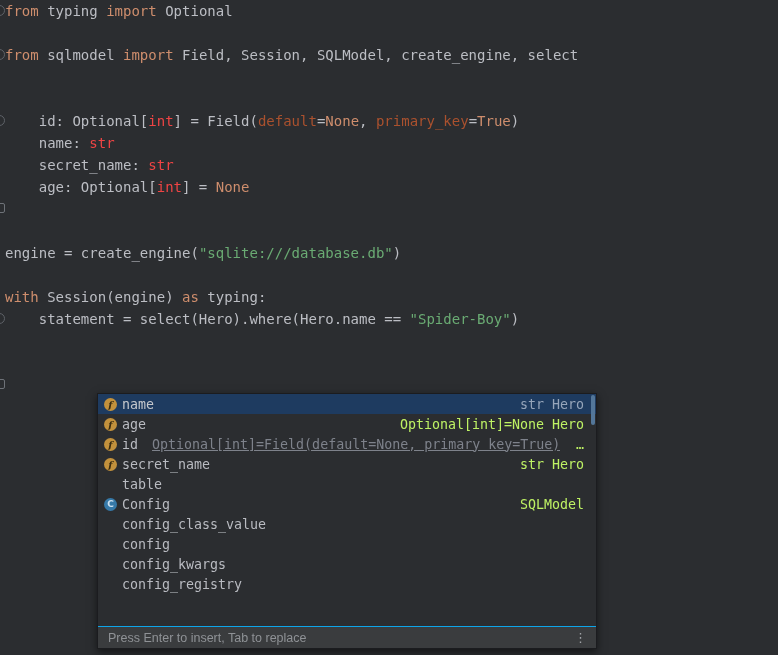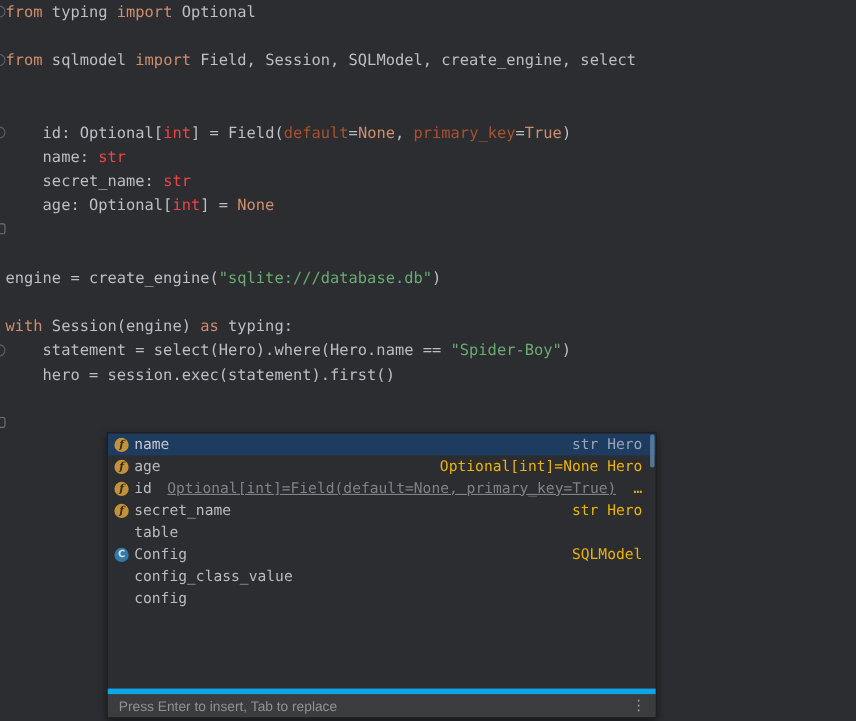--- a/index.html
+++ b/index.html
@@ -31,26 +31,26 @@
         font-size:13.3px;color:#b9bbc1;white-space:pre;cursor:default;}
   .item.selected{background:#1e3b60;color:#c4c7cc;}
   .item-icon{width:13px;height:13px;border-radius:50%;margin-right:5px;flex:none;
              display:flex;align-items:center;justify-content:center;
              font:italic bold 10px "DejaVu Serif",serif;}
   .icon-field{background:#c2913c;color:#3a2c10;}
   .icon-class{background:#3679a8;color:#cde2f1;font-style:normal;
               font-family:"DejaVu Sans",sans-serif;font-weight:bold;font-size:9px;}
   .item-spacer{width:18px;flex:none;}
   .item-inline{color:#7e828b;margin-left:14px;overflow:hidden;text-overflow:clip;text-decoration:underline;}
-  .item-tail{margin-left:auto;color:#eab308;padding-left:8px;flex:none;}
+  .item-tail{margin-left:auto;color:#bef264;padding-left:8px;flex:none;}
   .selected .item-tail{color:#96a5ba;}
   #popup-thumb{position:absolute;top:1px;right:1px;width:4px;height:30px;
                background:#537699;border-radius:2px;}
   #popup-footer{height:21px;display:flex;align-items:center;background:#3a3c3e;
-                border-top:5px solid #0ea5e9;padding:0 9px 0 10px;
+                border-top:1px solid #0ea5e9;padding:0 9px 0 10px;
                 font-family:"Liberation Sans","DejaVu Sans",sans-serif;
                 font-size:12.5px;color:#8f9296;}
   #kebab{margin-left:auto;color:#a0a3a7;font-size:13px;line-height:13px;cursor:pointer;
          font-family:"DejaVu Sans",sans-serif;}
 </style>
 </head>
 <body>
 
 <div id="editor">
   <div id="code-lines">
@@ -62,21 +62,20 @@
       <div class="code-line"><span class="tok-d">    id: Optional[</span><span class="tok-b">int</span><span class="tok-d">] = Field(</span><span class="tok-p">default</span><span class="tok-d">=</span><span class="tok-k">None</span><span class="tok-d">, </span><span class="tok-p">primary_key</span><span class="tok-d">=</span><span class="tok-k">True</span><span class="tok-d">)</span></div>
       <div class="code-line"><span class="tok-d">    name: </span><span class="tok-b">str</span></div>
       <div class="code-line"><span class="tok-d">    secret_name: </span><span class="tok-b">str</span></div>
       <div class="code-line"><span class="tok-d">    age: Optional[</span><span class="tok-b">int</span><span class="tok-d">] = </span><span class="tok-k">None</span></div>
       <div class="code-line"></div>
       <div class="code-line"></div>
       <div class="code-line"><span class="tok-d">engine = create_engine(</span><span class="tok-s">"sqlite:///database.db"</span><span class="tok-d">)</span></div>
       <div class="code-line"></div>
       <div class="code-line"><span class="tok-k">with</span><span class="tok-d"> Session(engine) </span><span class="tok-k">as</span><span class="tok-d"> typing:</span></div>
       <div class="code-line"><span class="tok-d">    statement = select(Hero).where(Hero.name == </span><span class="tok-s">"Spider-Boy"</span><span class="tok-d">)</span></div>
-      <div class="code-line"><span class="tok-d">    hero = session.exec(statement).first()</span></div>
     </div>
   <div id="gutter-marks">
       <div class="gmark" style="top: 5px;"></div>
       <div class="gmark" style="top: 49px;"></div>
       <div class="gmark" style="top: 115px;"></div>
       <div class="gmark square" style="top: 203px;"></div>
       <div class="gmark" style="top: 313px;"></div>
       <div class="gmark square" style="top: 379px;"></div>
     </div>
 </div>
@@ -85,19 +84,21 @@
   <div id="popup-list">
 
     <div class="item selected"><span class="item-icon icon-field">f</span><span class="item-label">name</span><span class="item-tail">str Hero</span></div>
       <div class="item"><span class="item-icon icon-field">f</span><span class="item-label">age</span><span class="item-tail">Optional[int]=None Hero</span></div>
       <div class="item"><span class="item-icon icon-field">f</span><span class="item-label">id</span><span class="item-inline">Optional[int]=Field(default=None, primary_key=True)</span><span class="item-tail">…</span></div>
       <div class="item"><span class="item-icon icon-field">f</span><span class="item-label">secret_name</span><span class="item-tail">str Hero</span></div>
       <div class="item"><span class="item-spacer"></span><span class="item-label">table</span></div>
       <div class="item"><span class="item-icon icon-class">C</span><span class="item-label">Config</span><span class="item-tail">SQLModel</span></div>
       <div class="item"><span class="item-spacer"></span><span class="item-label">config_class_value</span></div>
       <div class="item"><span class="item-spacer"></span><span class="item-label">config</span></div>
+      <div class="item"><span class="item-spacer"></span><span class="item-label">config_kwargs</span></div>
+      <div class="item"><span class="item-spacer"></span><span class="item-label">config_registry</span></div>
       <div id="popup-thumb"></div>
   </div>
   <div id="popup-footer">
     <span>Press Enter to insert, Tab to replace</span>
     <span id="kebab">⋮</span>
   </div>
 </div>
 
 </body></html>

